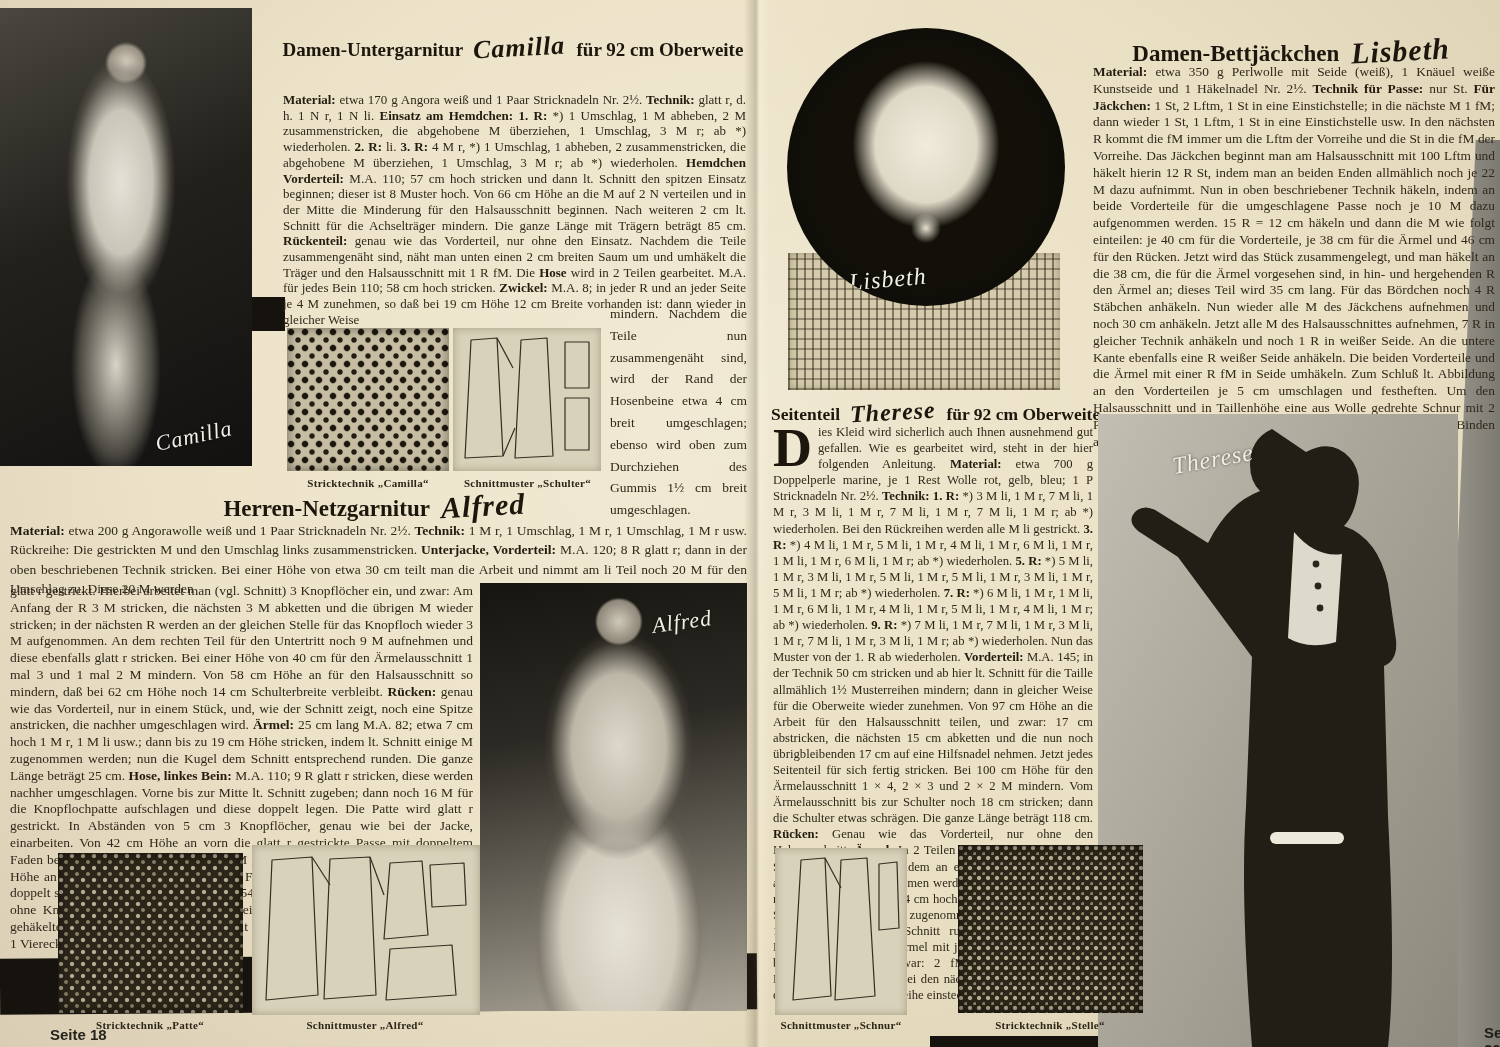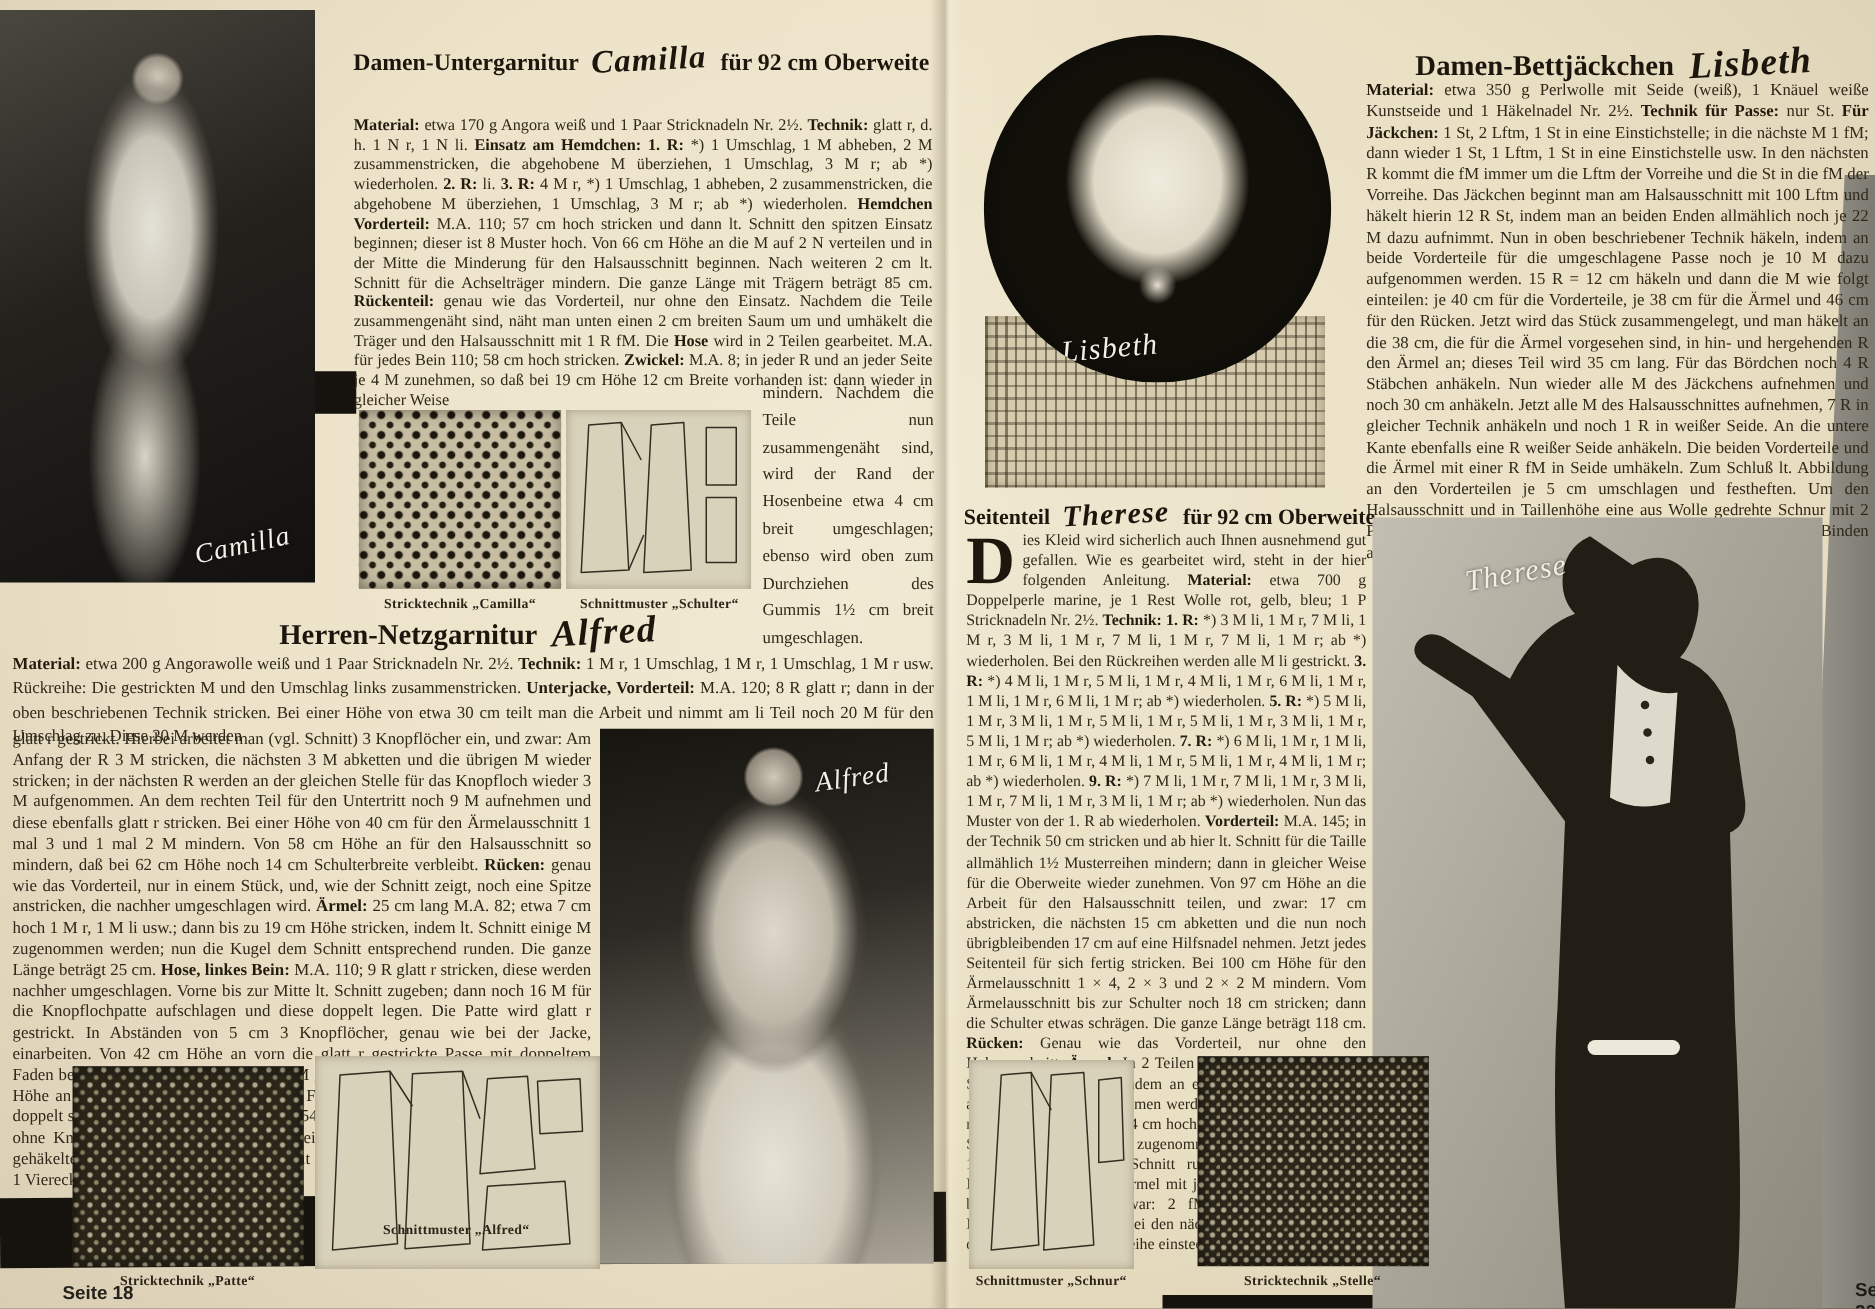--- a/index.html
+++ b/index.html
@@ -108,21 +108,21 @@
         <path d="M20 15 L60 12 L66 150 L14 155 Z"></path>
         <path d="M78 14 L118 12 L124 150 L72 154 Z"></path>
         <path d="M138 18 L170 16 L176 90 L132 94 Z"></path>
         <path d="M138 104 L200 100 L204 150 L134 155 Z"></path>
         <path d="M178 20 L212 18 L214 60 L180 62 Z"></path>
         <path d="M60 12 L78 40 M118 12 L132 50"></path>
       </g>
     </svg>
   </div>
   <div class="caption" style="left:55px;top:1019px;width:190px;">Stricktechnik „Patte“</div>
-  <div class="caption" style="left:250px;top:978px;width:230px;">Schnittmuster „Alfred“</div>
+  <div class="caption" style="left:250px;top:1019px;width:230px;">Schnittmuster „Alfred“</div>
 
   <div class="pagenum" style="left:6px;top:1026px;">Seite 18</div>
 
   <div class="gutter"></div>
   <div class="page-edge"></div>
 
   <div class="photo crochet" style="left:788px;top:253px;width:272px;height:137px;"></div>
   <div class="photo" style="left:787px;top:28px;width:278px;height:278px;border-radius:50%;
               background:radial-gradient(ellipse 92px 105px at 50% 42%,#f0ecdd 0%,#ded8c6 55%,rgba(222,216,198,.35) 72%,transparent 80%),
               radial-gradient(circle 20px at 50% 72%,#e8e2d2 0%,transparent 75%),

